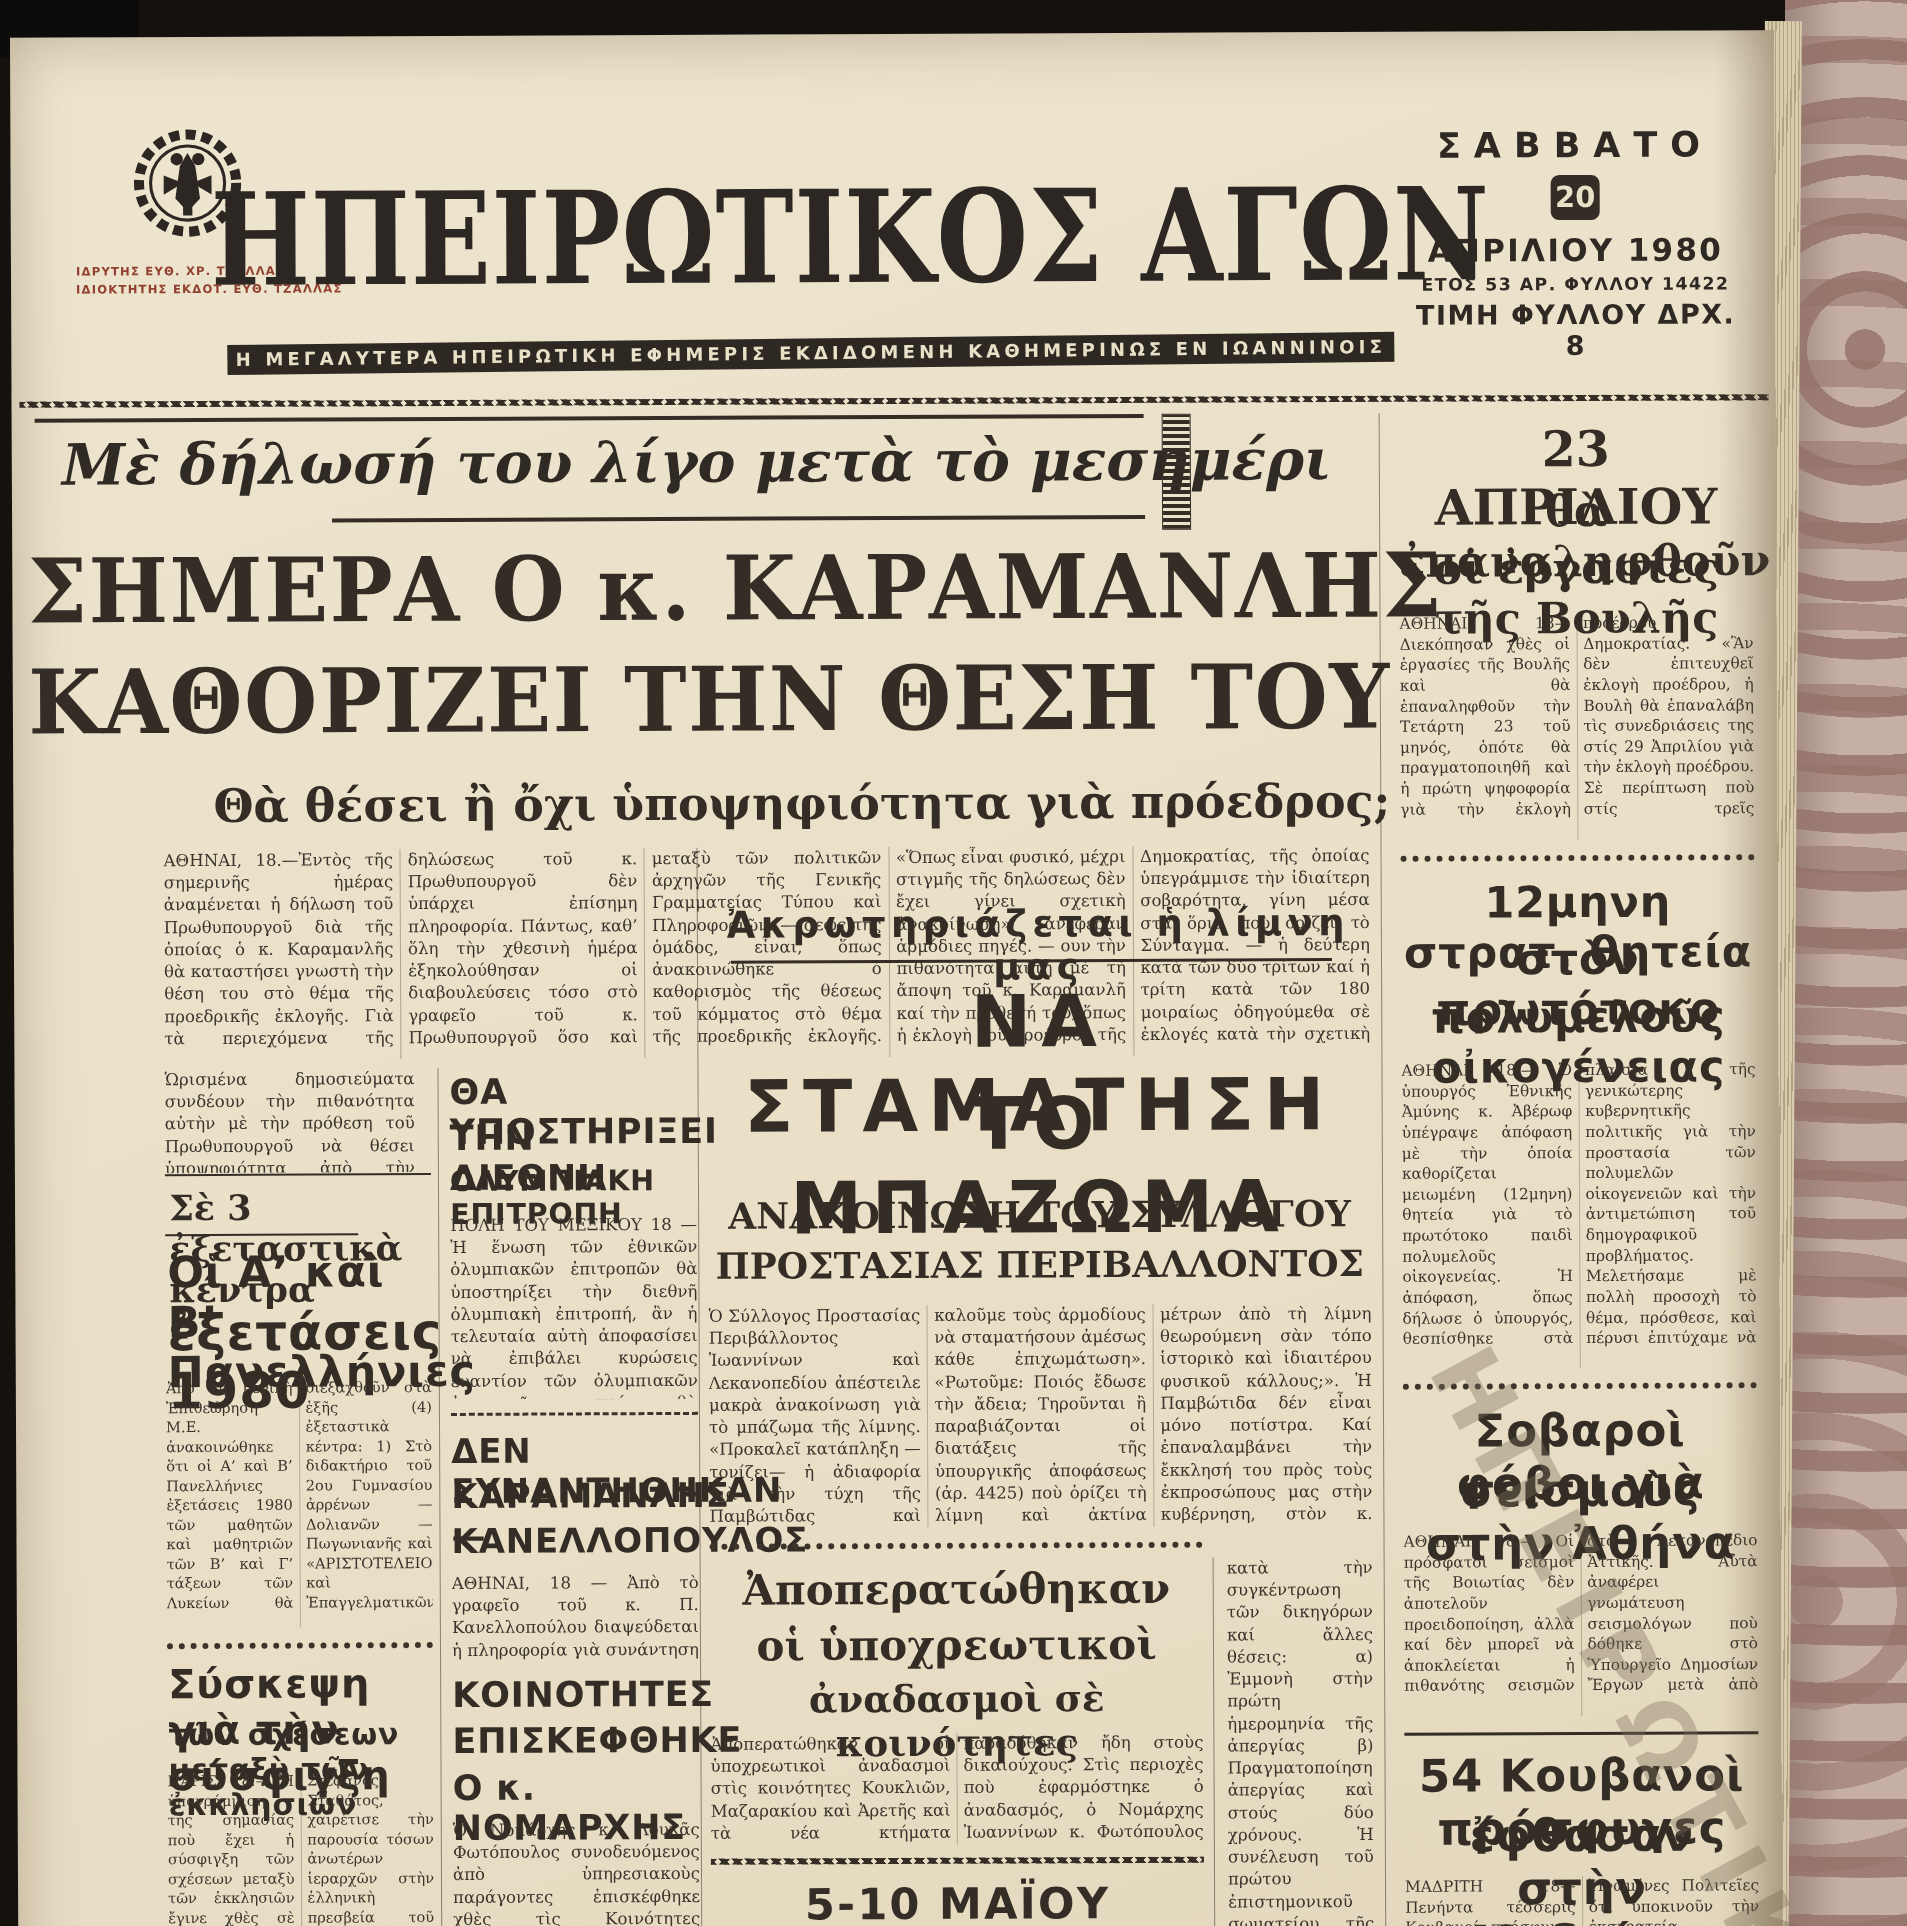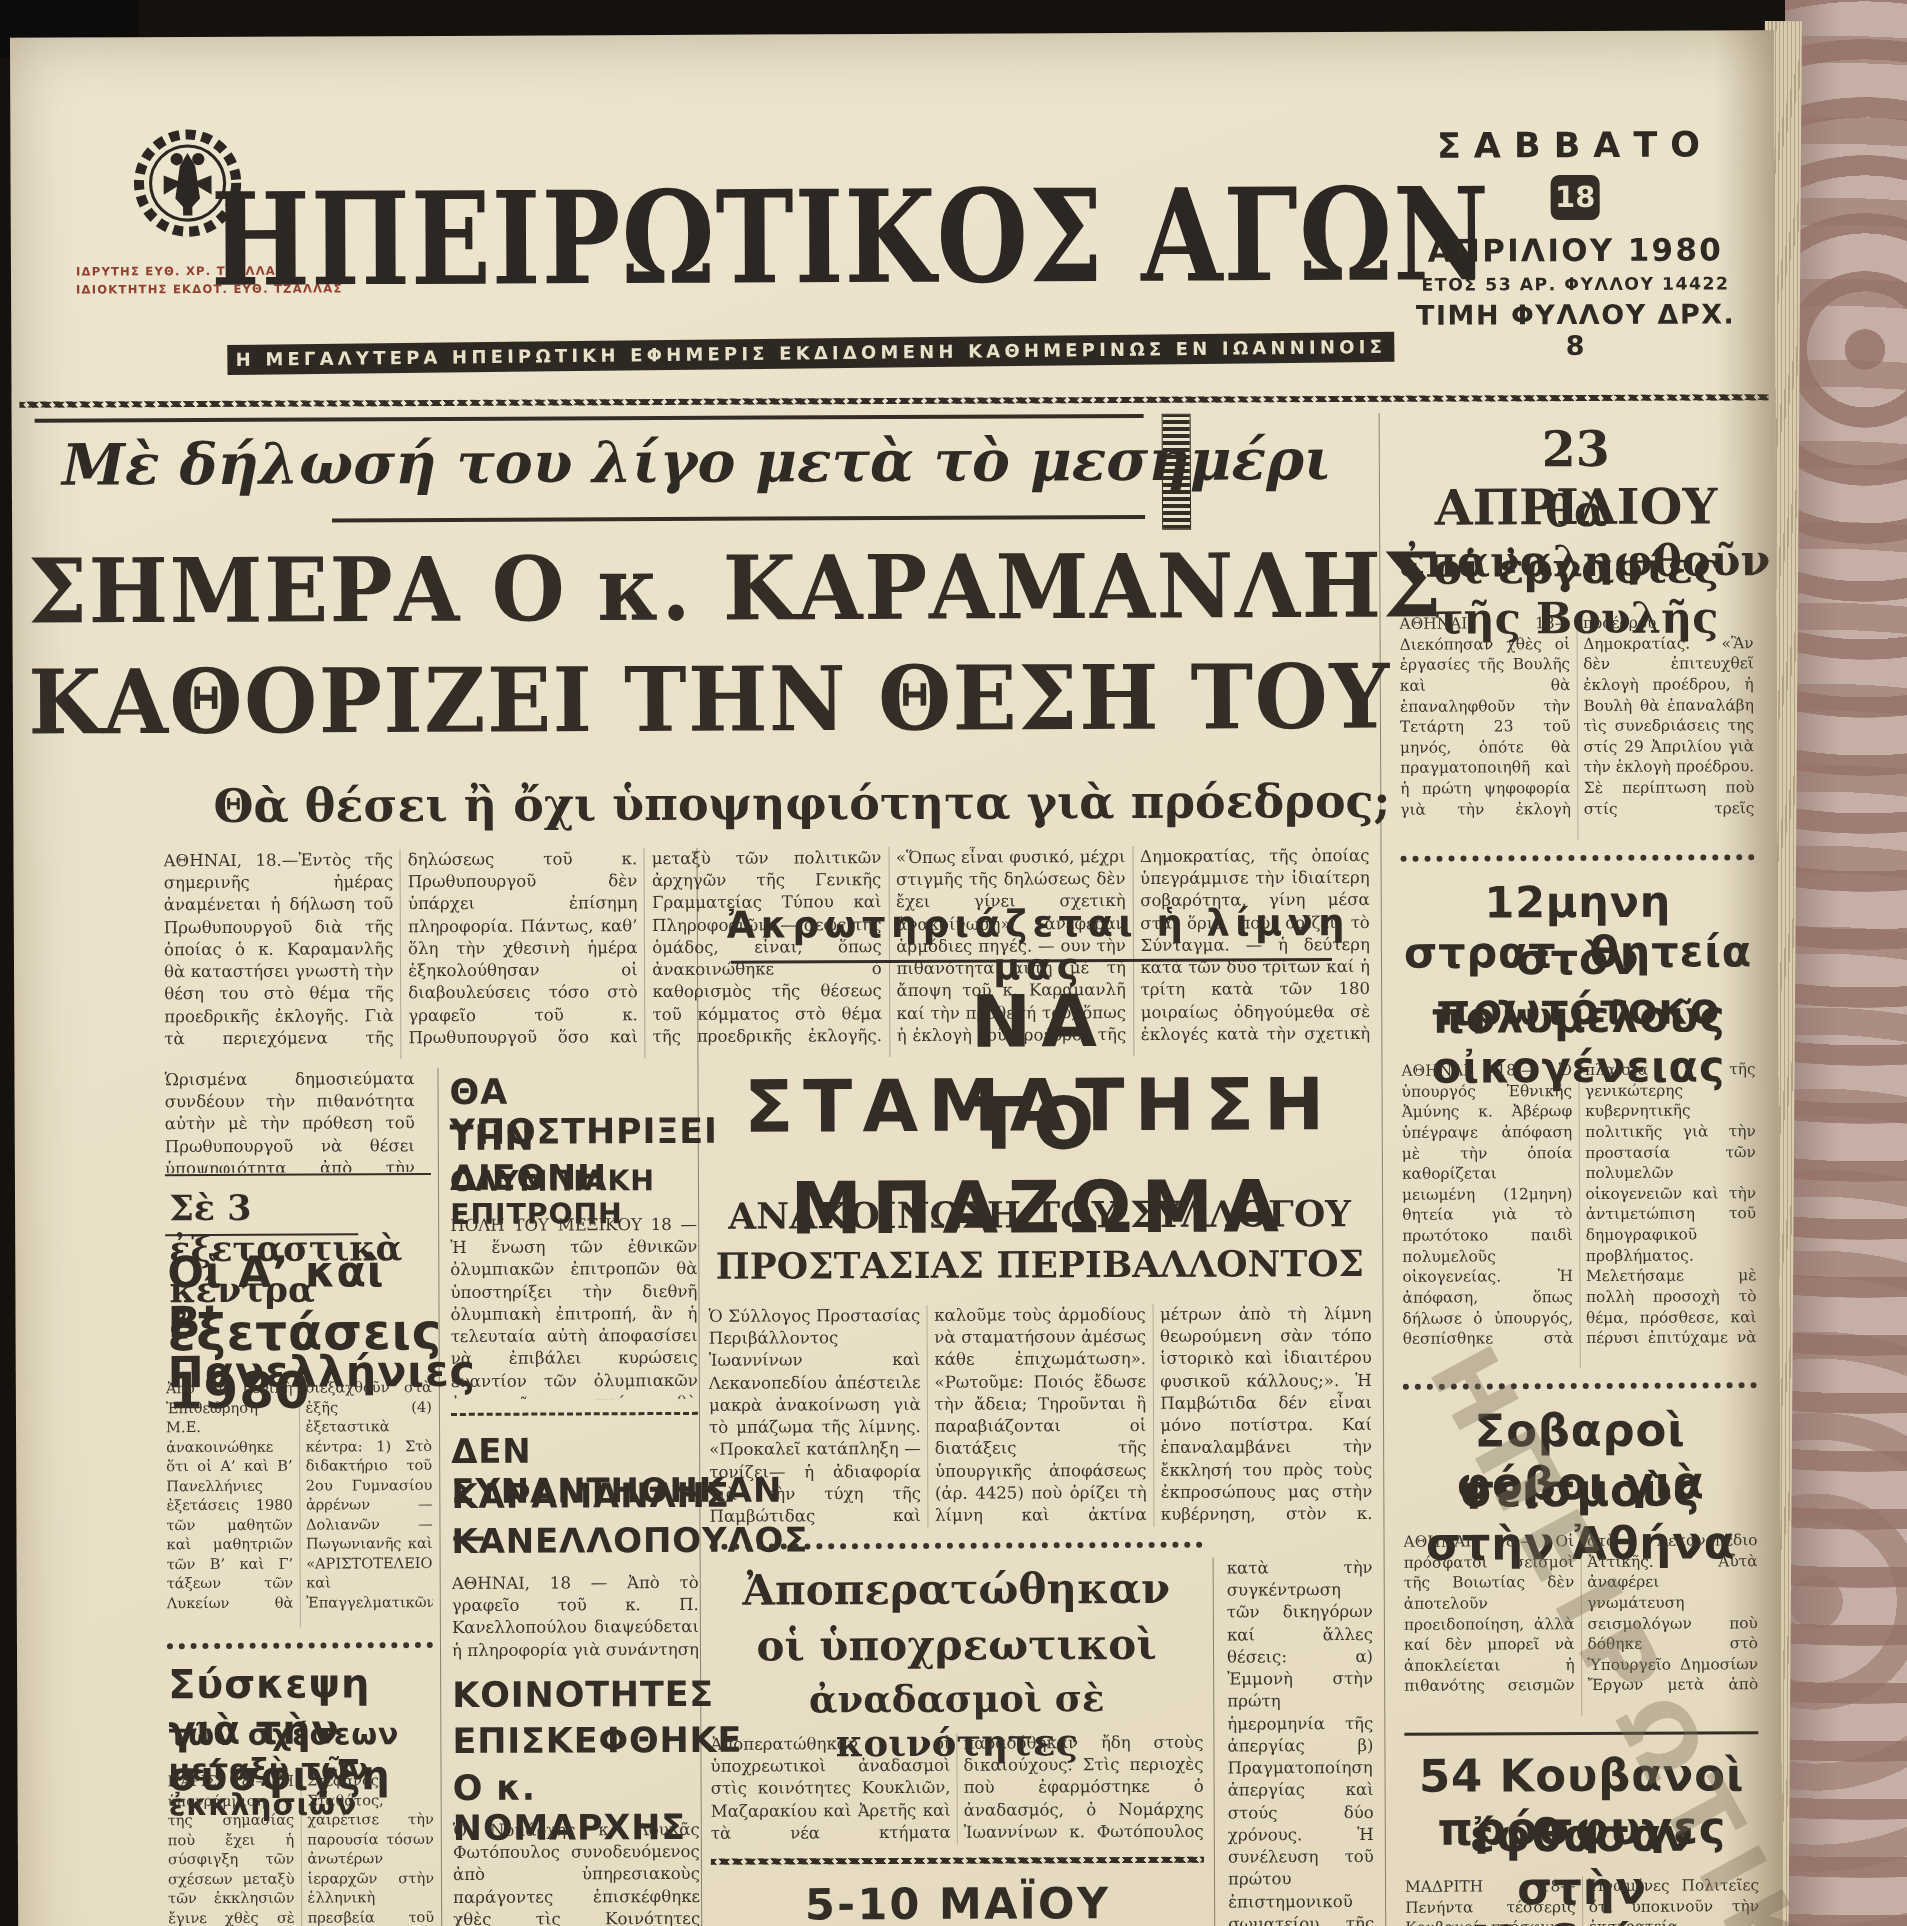--- a/index.html
+++ b/index.html
@@ -90,21 +90,21 @@
     <rect x="128" y="196" width="24" height="28" fill="#2c2722"></rect>
   </svg>
   <div class="abs founder" style="left:65px;top:227px;width:324px;">ΙΔΡΥΤΗΣ ΕΥΘ. ΧΡ. ΤΖΑΛΛΑΣ</div>
   <div class="abs founder" style="left:65px;top:245px;width:324px;">ΙΔΙΟΚΤΗΤΗΣ ΕΚΔΟΤ. ΕΥΘ. ΤΖΑΛΛΑΣ</div>
 
   <div class="abs masthead-title" style="left:200px;top:127px;width:1186px;">ΗΠΕΙΡΩΤΙΚΟΣ ΑΓΩΝ</div>
   <div class="abs masthead-bar" style="left:216px;top:304px;width:1167px;height:30px;line-height:30px;">Η ΜΕΓΑΛΥΤΕΡΑ ΗΠΕΙΡΩΤΙΚΗ ΕΦΗΜΕΡΙΣ ΕΚΔΙΔΟΜΕΝΗ ΚΑΘΗΜΕΡΙΝΩΣ ΕΝ ΙΩΑΝΝΙΝΟΙΣ</div>
 
   <div class="abs" style="left:1395px;top:94px;width:339px;">
     <div class="day">ΣΑΒΒΑΤΟ</div>
-    <div class="daynum">18</div>
+    <div class="daynum">20</div>
     <div class="monthyear" style="margin-top:11.6px;">ΑΠΡΙΛΙΟΥ 1980</div>
     <div class="issue" style="margin-top:6.2px;">ΕΤΟΣ 53   ΑΡ. ΦΥΛΛΟΥ 14422</div>
     <div class="price" style="margin-top:5.4px;">ΤΙΜΗ ΦΥΛΛΟΥ ΔΡΧ. 8</div>
   </div>
 
   <div class="wavy" style="left:7.7px;top:364px;width:1749px;"></div>
 
   <div class="hrule" style="left:23px;top:381px;width:1109px;height:3.5px;"></div>
   <div class="abs kicker" style="left:50px;top:393px;">Μὲ δήλωσή του λίγο μετὰ τὸ μεσημέρι</div>
   <div class="hrule" style="left:320px;top:482px;width:813px;height:3.5px;"></div>

